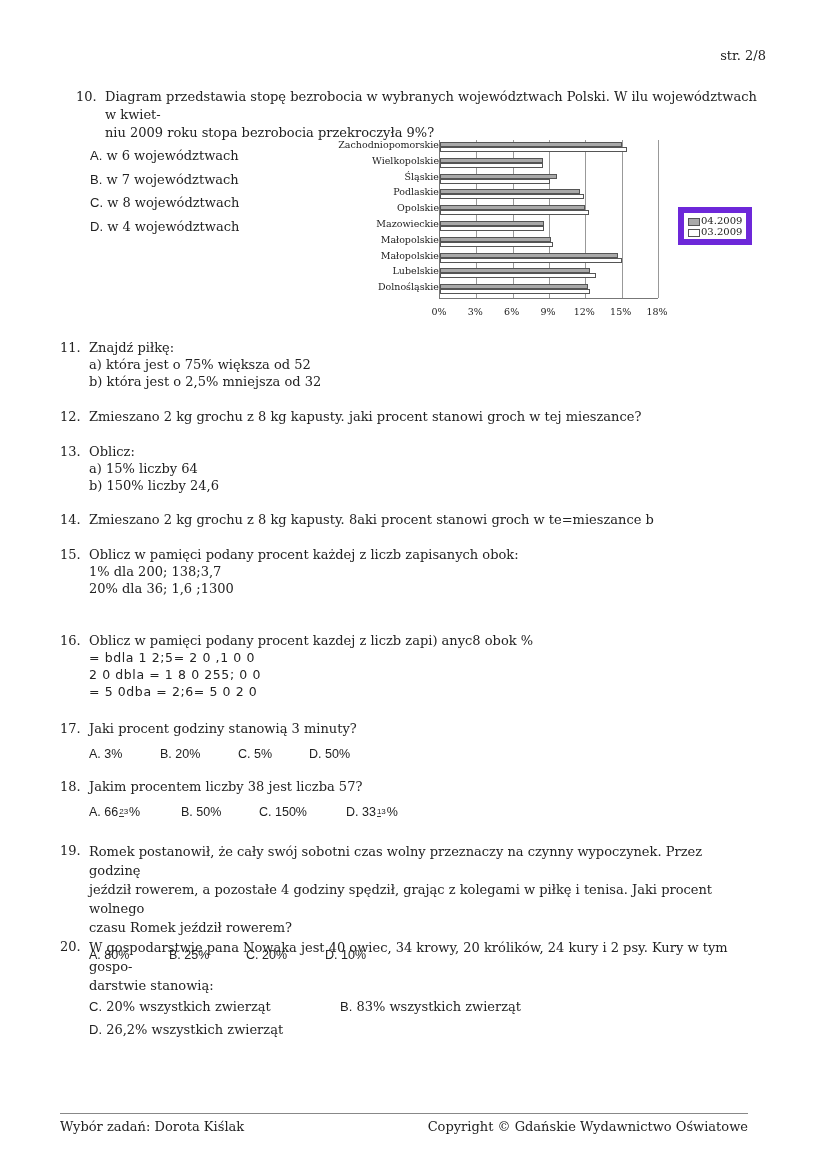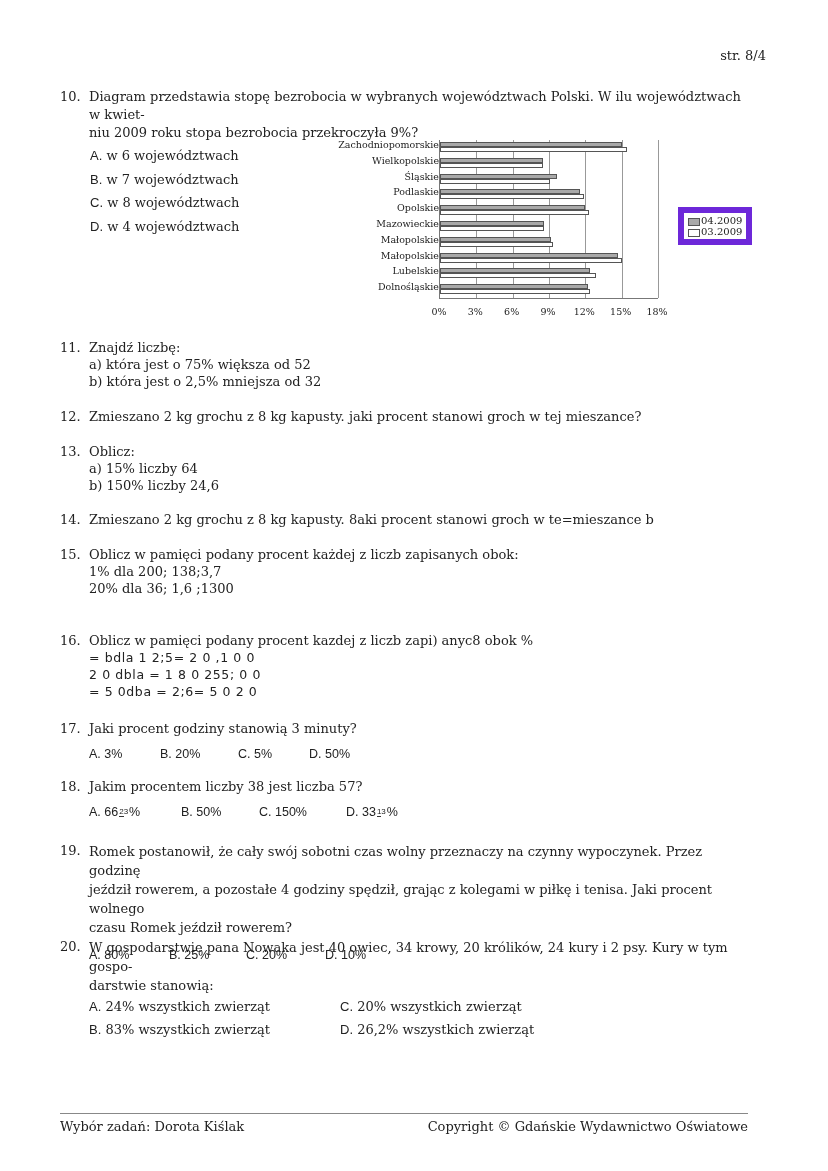--- a/index.html
+++ b/index.html
@@ -31,23 +31,23 @@
   .tick { position:absolute; top:168px; font-size:9.5px; transform:translateX(-50%); }
   .legend { position:absolute; left:358px; top:69px; border:6px solid #6d28d9; padding:2px 4px; font-size:10px; line-height:11px; }
   .legend .sw { display:inline-block; width:10px; height:6px; border:1px solid #555; margin-right:1px; vertical-align:middle; }
   .footer-line { position:absolute; left:60px; right:80px; top:1113px; height:1px; background:#888; }
   .footer-l { position:absolute; left:60px; top:1119px; font-size:13px; }
   .footer-r { position:absolute; right:80px; top:1119px; font-size:13px; }
 </style>
 </head>
 <body>
 
-<div class="abs pagenum">str. 8/4</div>
-
-<div class="q" style="top:88px;">
+<div class="abs pagenum">str. 2/8</div>
+
+<div class="q" style="top:88px;margin-left:16px;">
   <span class="num">10.</span>
   <div class="body">
     <p>Diagram przedstawia stopę bezrobocia w wybranych województwach Polski. W ilu województwach w kwiet-</p>
     <p>niu 2009 roku stopa bezrobocia przekroczyła 9%?</p>
   </div>
 </div>
 <div class="q10-answers">
   <div><span class="ltr">A.</span> <span>w 6 województwach</span></div>
   <div><span class="ltr">B.</span> <span>w 7 województwach</span></div>
   <div><span class="ltr">C.</span> <span>w 8 województwach</span></div>
@@ -102,21 +102,21 @@
     <div class="cat" style="top: 80px;">Mazowieckie</div>
     <div class="cat" style="top: 95.8px;">Małopolskie</div>
     <div class="cat" style="top: 111.6px;">Małopolskie</div>
     <div class="cat" style="top: 127.4px;">Lubelskie</div>
     <div class="cat" style="top: 143.2px;">Dolnośląskie</div>
   </div>
 
 <div class="q" style="top:339px;">
   <span class="num">11.</span>
   <div class="body sub">
-    <p>Znajdź liczbę:</p>
+    <p>Znajdź piłkę:</p>
     <p>a) która jest o 75% większa od 52</p>
     <p>b) która jest o 2,5% mniejsza od 32</p>
   </div>
 </div>
 
 <div class="q" style="top:408px;">
   <span class="num">12.</span>
   <div class="body">
       <p>Zmieszano 2 kg grochu z 8 kg kapusty. jaki procent stanowi groch w tej mieszance?</p>
     </div>
@@ -197,21 +197,20 @@
     </div>
   </div>
 </div>
 
 <div class="q" style="top:938px;">
   <span class="num">20.</span>
   <div class="body" style="line-height:19px;">
     <p>W gospodarstwie pana Nowaka jest 40 owiec, 34 krowy, 20 królików, 24 kury i 2 psy. Kury w tym gospo-</p>
     <p>darstwie stanowią:</p>
     <div style="display:grid; grid-template-columns:251px auto; row-gap:4px; margin-top:2px; font-size:13px;">
-      <div><span class="opt-l">A.</span> <span>24% wszystkich zwierząt</span></div>
       <div><span class="opt-l">C.</span> <span>20% wszystkich zwierząt</span></div>
       <div><span class="opt-l">B.</span> <span>83% wszystkich zwierząt</span></div>
       <div><span class="opt-l">D.</span> <span>26,2% wszystkich zwierząt</span></div>
     </div>
   </div>
 </div>
 
 <div class="footer-line"></div>
 <div class="footer-l">Wybór zadań: Dorota Kiślak</div>
 <div class="footer-r">Copyright © Gdańskie Wydawnictwo Oświatowe</div>

